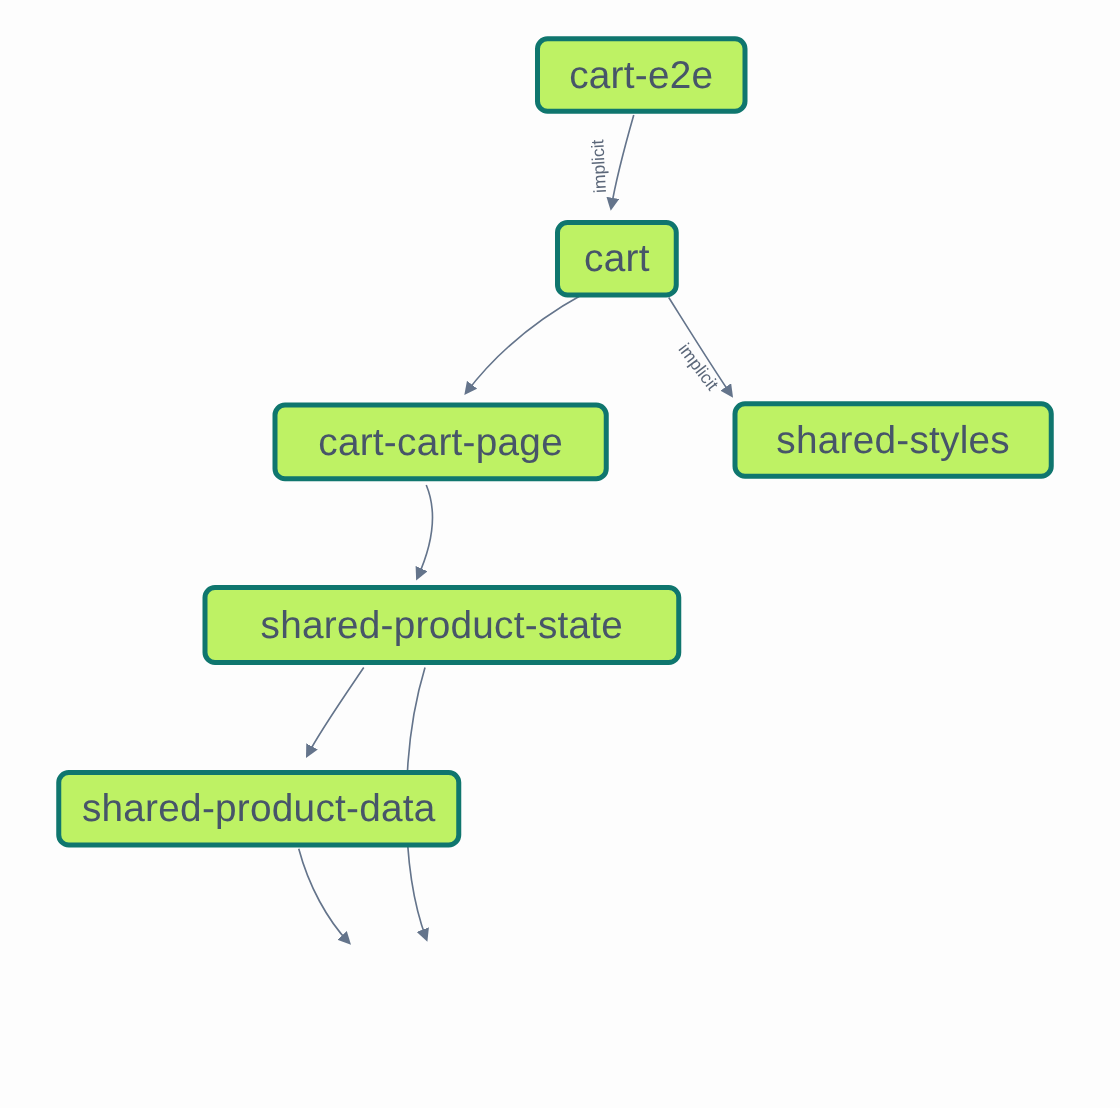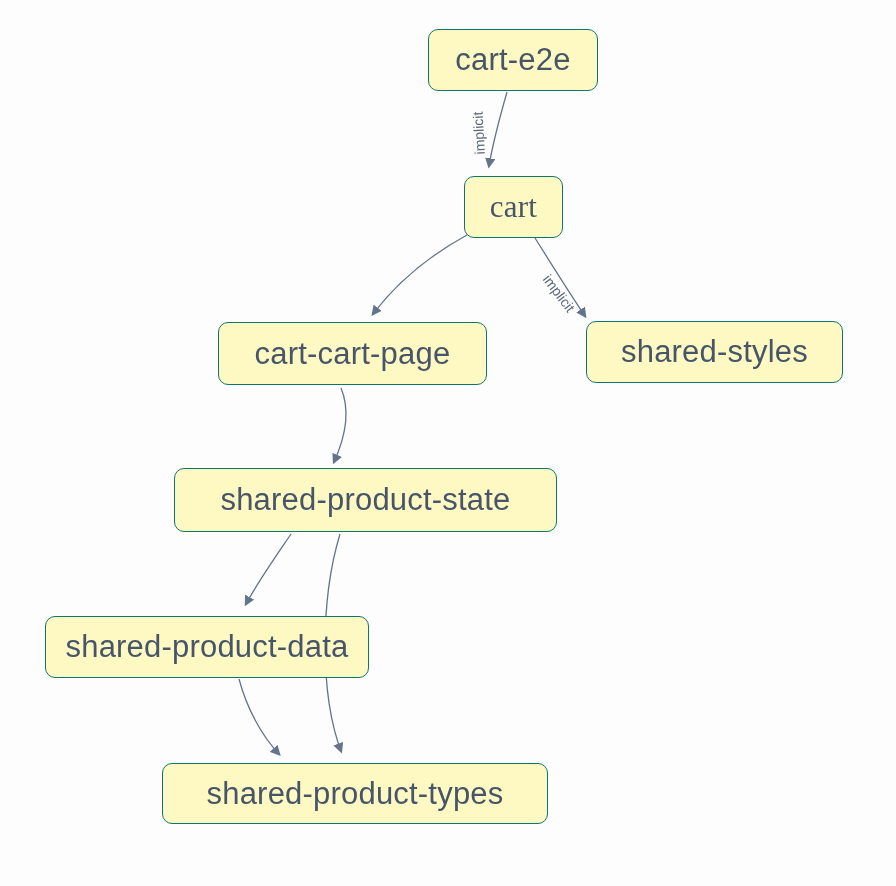--- a/index.html
+++ b/index.html
@@ -36,22 +36,22 @@
     paint-order: stroke;
     text-anchor: middle;
     dominant-baseline: middle;
   }
   .node {
     position: absolute;
     z-index: 2;
     display: flex;
     align-items: center;
     justify-content: center;
-    background: #fef9c3;
-    border: 1px solid #0f766e;
+    background: #bef264;
+    border: 4px solid #0f766e;
     border-radius: 10px;
     color: #475569;
     font-size: 31px;
     letter-spacing: 0.2px;
     box-sizing: border-box;
     cursor: pointer;
     white-space: nowrap;
   }
 </style>
 </head>
@@ -73,25 +73,24 @@
     <path class="edge-path" d="M 291 534 C 272 562, 256 585, 246 604" marker-end="url(#arrow)"></path>
     <path class="edge-path" d="M 340 534 C 320 600, 320 695, 341 751" marker-end="url(#arrow)"></path>
     <path class="edge-path" d="M 239 679 C 247 709, 262 736, 279 754" marker-end="url(#arrow)"></path>
 
     <text class="edge-label" transform="translate(480,133) rotate(-93)">implicit</text>
     <text class="edge-label" transform="translate(558,294) rotate(53)">implicit</text>
   </svg>
 
   <div class="node" style="left:428px; top:29px;  width:170px; height:62px;">cart-e2e</div>
 
-  <div class="node" style="left:464px; top:176px; width:99px;  height:62px;font-family:Liberation Serif, serif;">cart</div>
+  <div class="node" style="left:444px; top:176px; width:99px;  height:62px;">cart</div>
 
   <div class="node" style="left:218px; top:322px; width:269px; height:63px;">cart-cart-page</div>
 
   <div class="node" style="left:543px; top:321px; width:257px; height:62px;margin-left:43px;">shared-styles</div>
 
-  <div class="node" style="left:162px; top:468px; width:383px; height:64px;margin-left:12px;">shared-product-state</div>
+  <div class="node" style="left:162px; top:468px; width:383px; height:64px;">shared-product-state</div>
 
   <div class="node" style="left:45px;  top:616px; width:324px; height:62px;">shared-product-data</div>
 
-  <div class="node" style="left:162px; top:763px; width:386px; height:61px;">shared-product-types</div>
 
 </div>
 
 </body></html>

